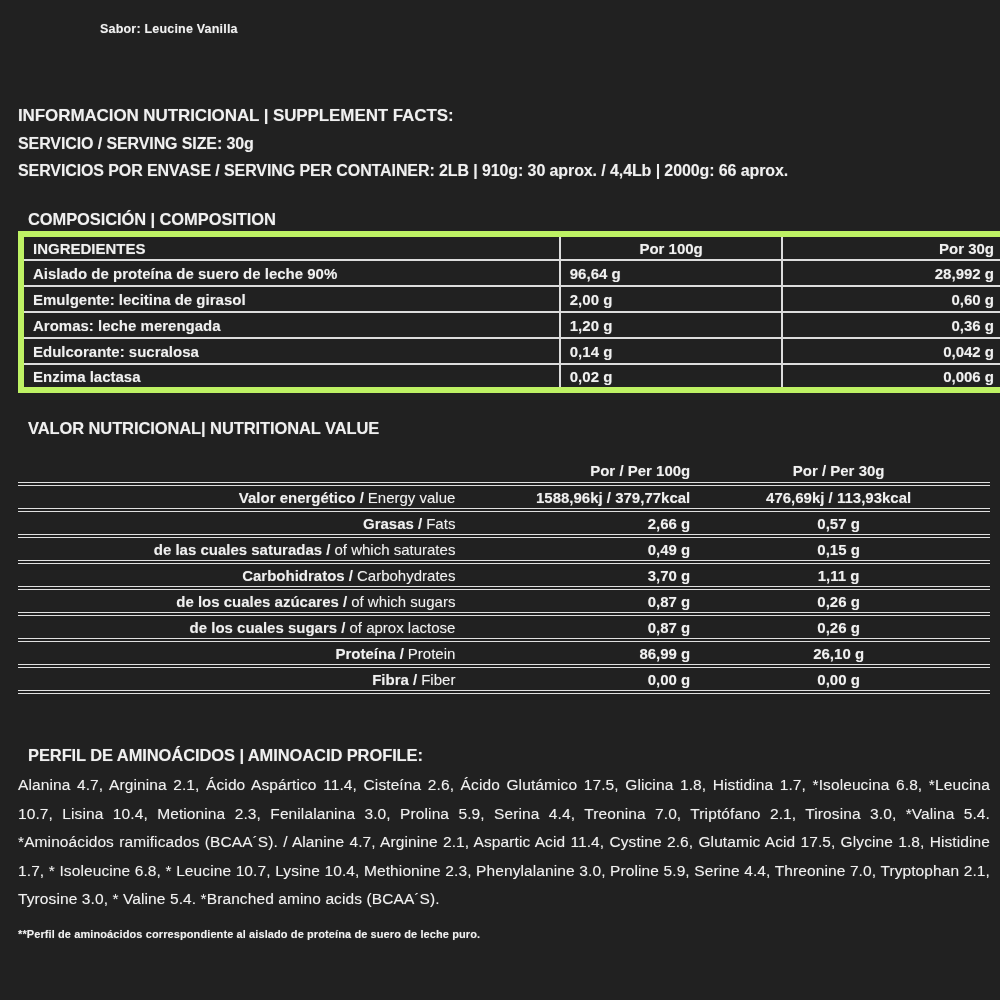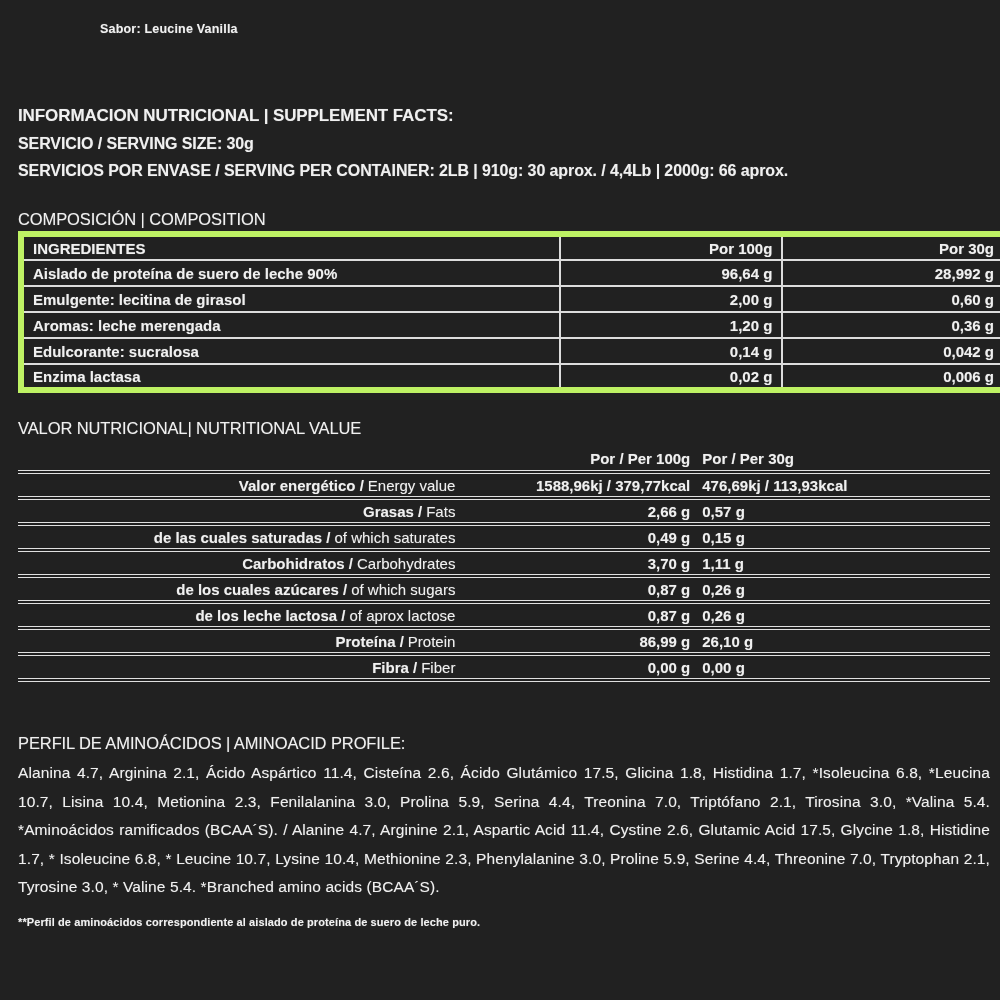--- a/index.html
+++ b/index.html
@@ -17,57 +17,57 @@
     margin-left: 82px;
     font-size: 12.5px;
     font-weight: 700;
     letter-spacing: 0.2px;
   }
 
   .facts-block { margin-top: 70px; }
   .facts-title { font-size: 17px; font-weight: 700; letter-spacing: -0.1px; }
   .facts-line  { font-size: 16px; font-weight: 700; margin-top: 9px; letter-spacing: -0.1px; }
 
-  .section-title { font-size: 16.5px; font-weight: 400; letter-spacing: -0.1px; }
+  .section-title { font-size: 16.5px; font-weight: 700; letter-spacing: -0.1px; margin-left: 10px; }
   .comp-title { margin-top: 30px; }
 
   table.comp {
     margin-top: 2px;
     width: 991px;
     border-collapse: collapse;
     border: 6px solid #bef264;
   }
   table.comp td, table.comp th {
     border: 2px solid #dcdcdc;
     font-size: 15px;
     font-weight: 700;
     padding: 2.5px 9px;
     height: 26px;
     white-space: nowrap;
   }
   table.comp .c-name { width: 54.7%; text-align: left; }
-  table.comp .c-100  { width: 22.6%; text-align: right; }
+  table.comp .c-100  { width: 22.6%; }
   table.comp .c-30   { width: 22.7%; text-align: right; }
 
   .nutri-title { margin-top: 26px; }
   table.nutri {
-    margin-top: 8px;
+    margin-top: 20px;
     width: 972px;
     border-collapse: collapse;
   }
   table.nutri td, table.nutri th {
     font-size: 15px;
     padding: 2.5px 0;
     height: 26px;
     border-bottom: 4px double #e0e0e0;
     white-space: nowrap;
   }
   table.nutri .n-label { width: 45%; text-align: right; padding-left: 15px; font-weight: 700; }
   table.nutri .n-100   { width: 25.4%; text-align: right; padding-right: 12px; font-weight: 700; }
-  table.nutri .n-30    { width: 29.6%; text-align: left; padding-right: 15px; font-weight: 700; }
+  table.nutri .n-30    { width: 29.6%; text-align: center; padding-right: 15px; font-weight: 700; }
   table.nutri th { font-weight: 700; }
   table.nutri .en { font-weight: 400; margin-left: 4px; }
   table.nutri tr.indent .n-label { padding-left: 30px; }
 
   .amino-block { margin-top: 52px; }
   .amino-text {
     margin-top: 6px;
     width: 972px;
     font-size: 15.5px;
     line-height: 28.5px;
@@ -160,21 +160,21 @@
         <td class="n-label"><span>Carbohidratos /</span><span class="en">Carbohydrates</span></td>
         <td class="n-100">3,70 g</td>
         <td class="n-30">1,11 g</td>
       </tr>
       <tr>
         <td class="n-label"><span>de los cuales azúcares /</span><span class="en">of which sugars</span></td>
         <td class="n-100">0,87 g</td>
         <td class="n-30">0,26 g</td>
       </tr>
       <tr class="indent">
-        <td class="n-label"><span>de los leche lactosa /</span><span class="en">of aprox lactose</span></td>
+        <td class="n-label"><span>de los cuales sugars /</span><span class="en">of aprox lactose</span></td>
         <td class="n-100">0,87 g</td>
         <td class="n-30">0,26 g</td>
       </tr>
       <tr>
         <td class="n-label"><span>Proteína /</span><span class="en">Protein</span></td>
         <td class="n-100">86,99 g</td>
         <td class="n-30">26,10 g</td>
       </tr>
       <tr>
         <td class="n-label"><span>Fibra /</span><span class="en">Fiber</span></td>

